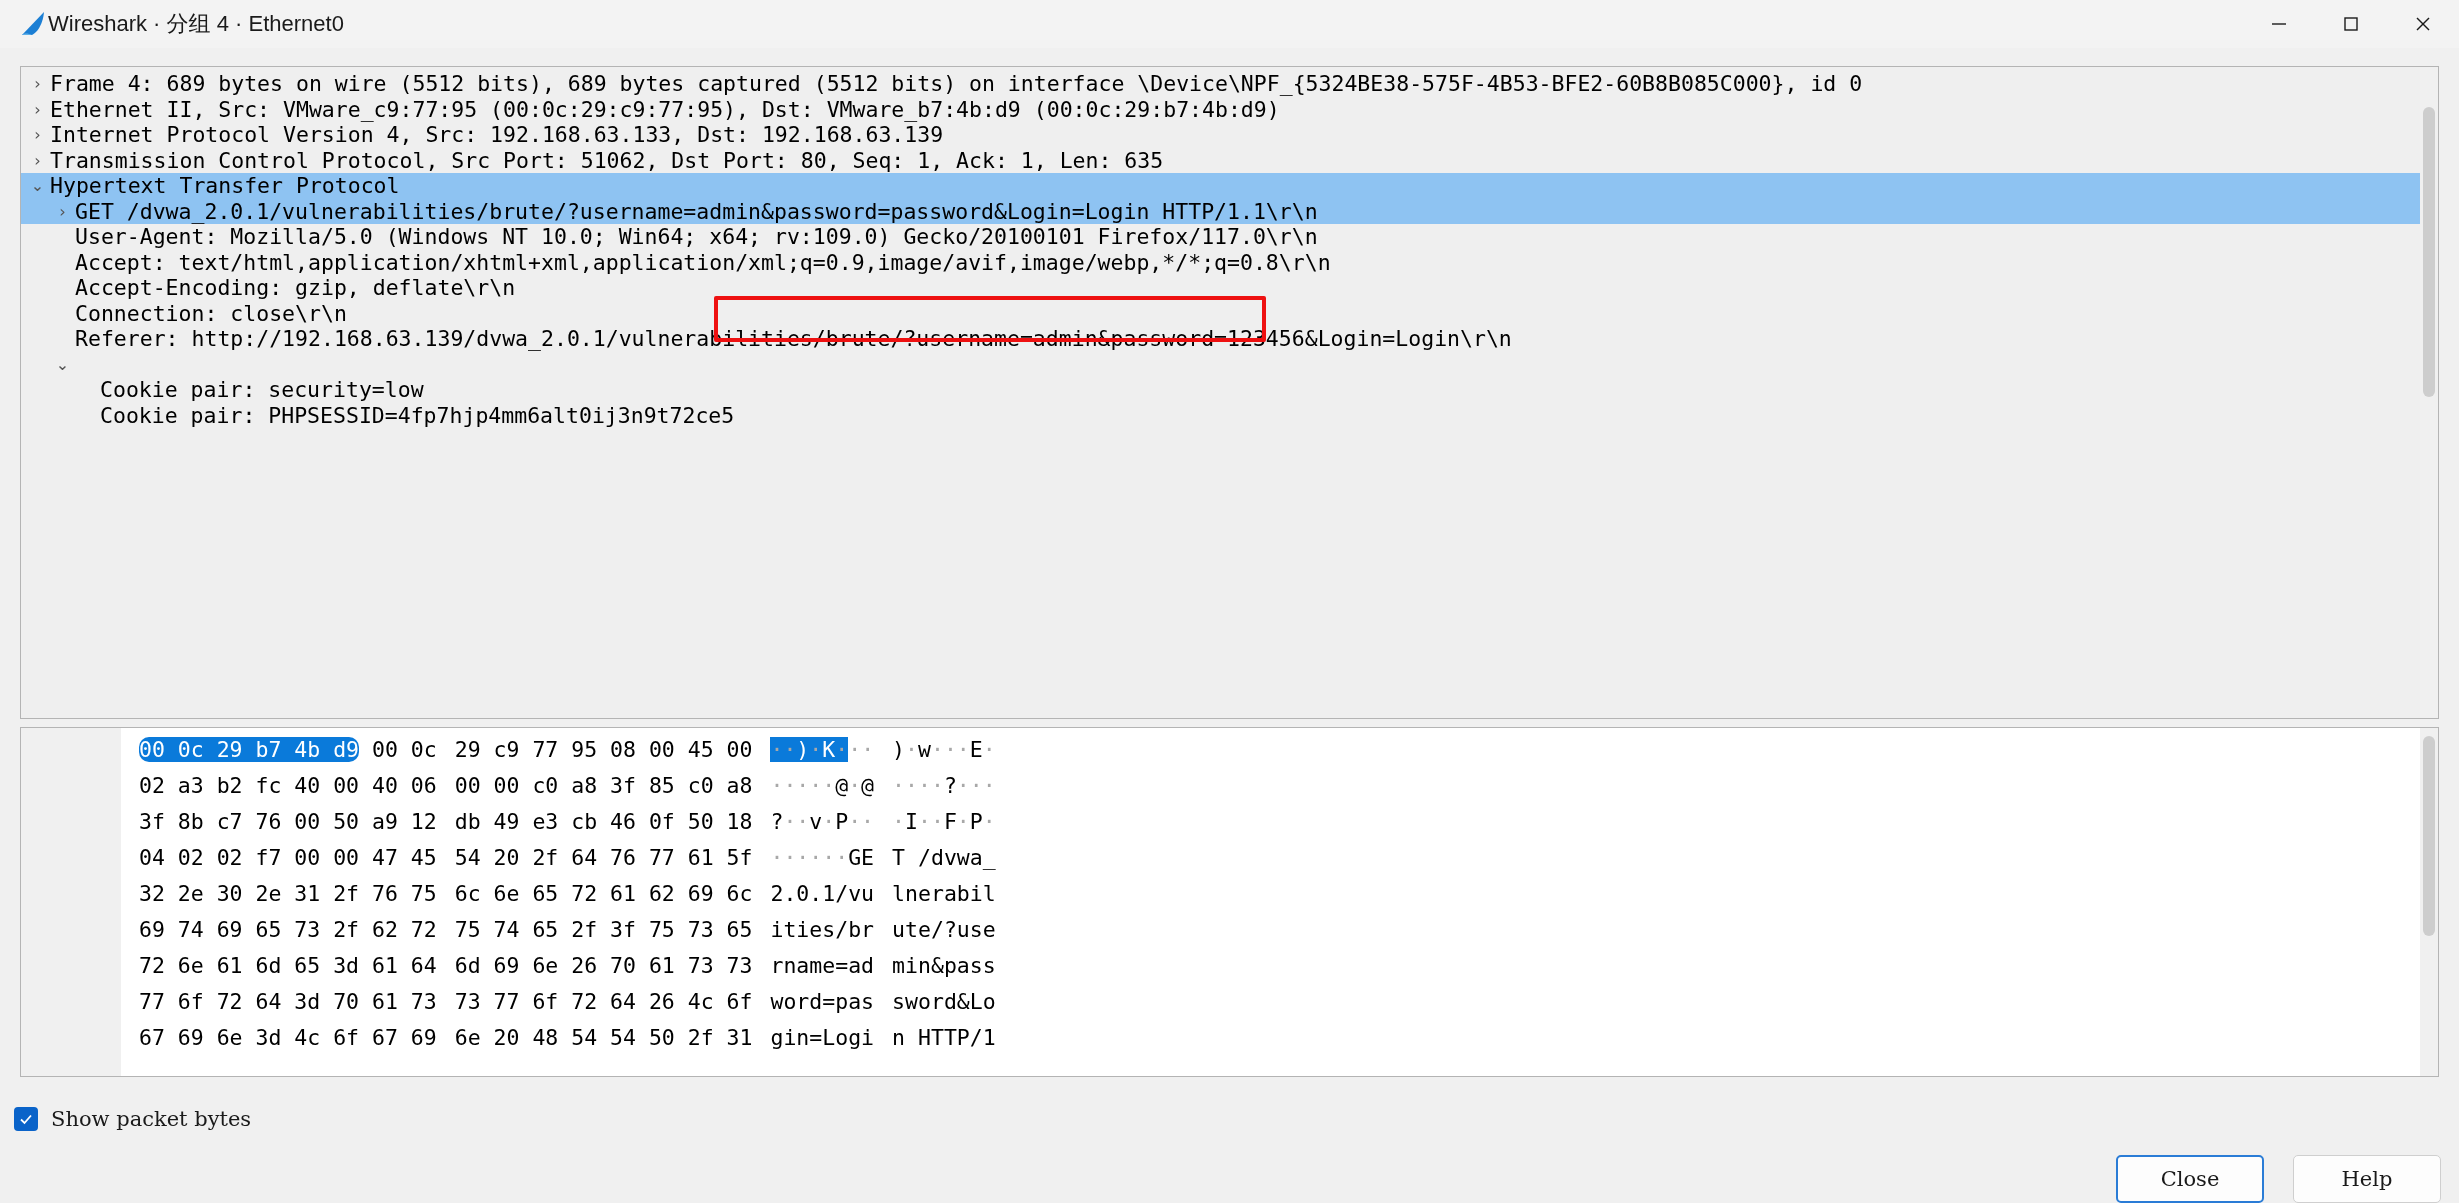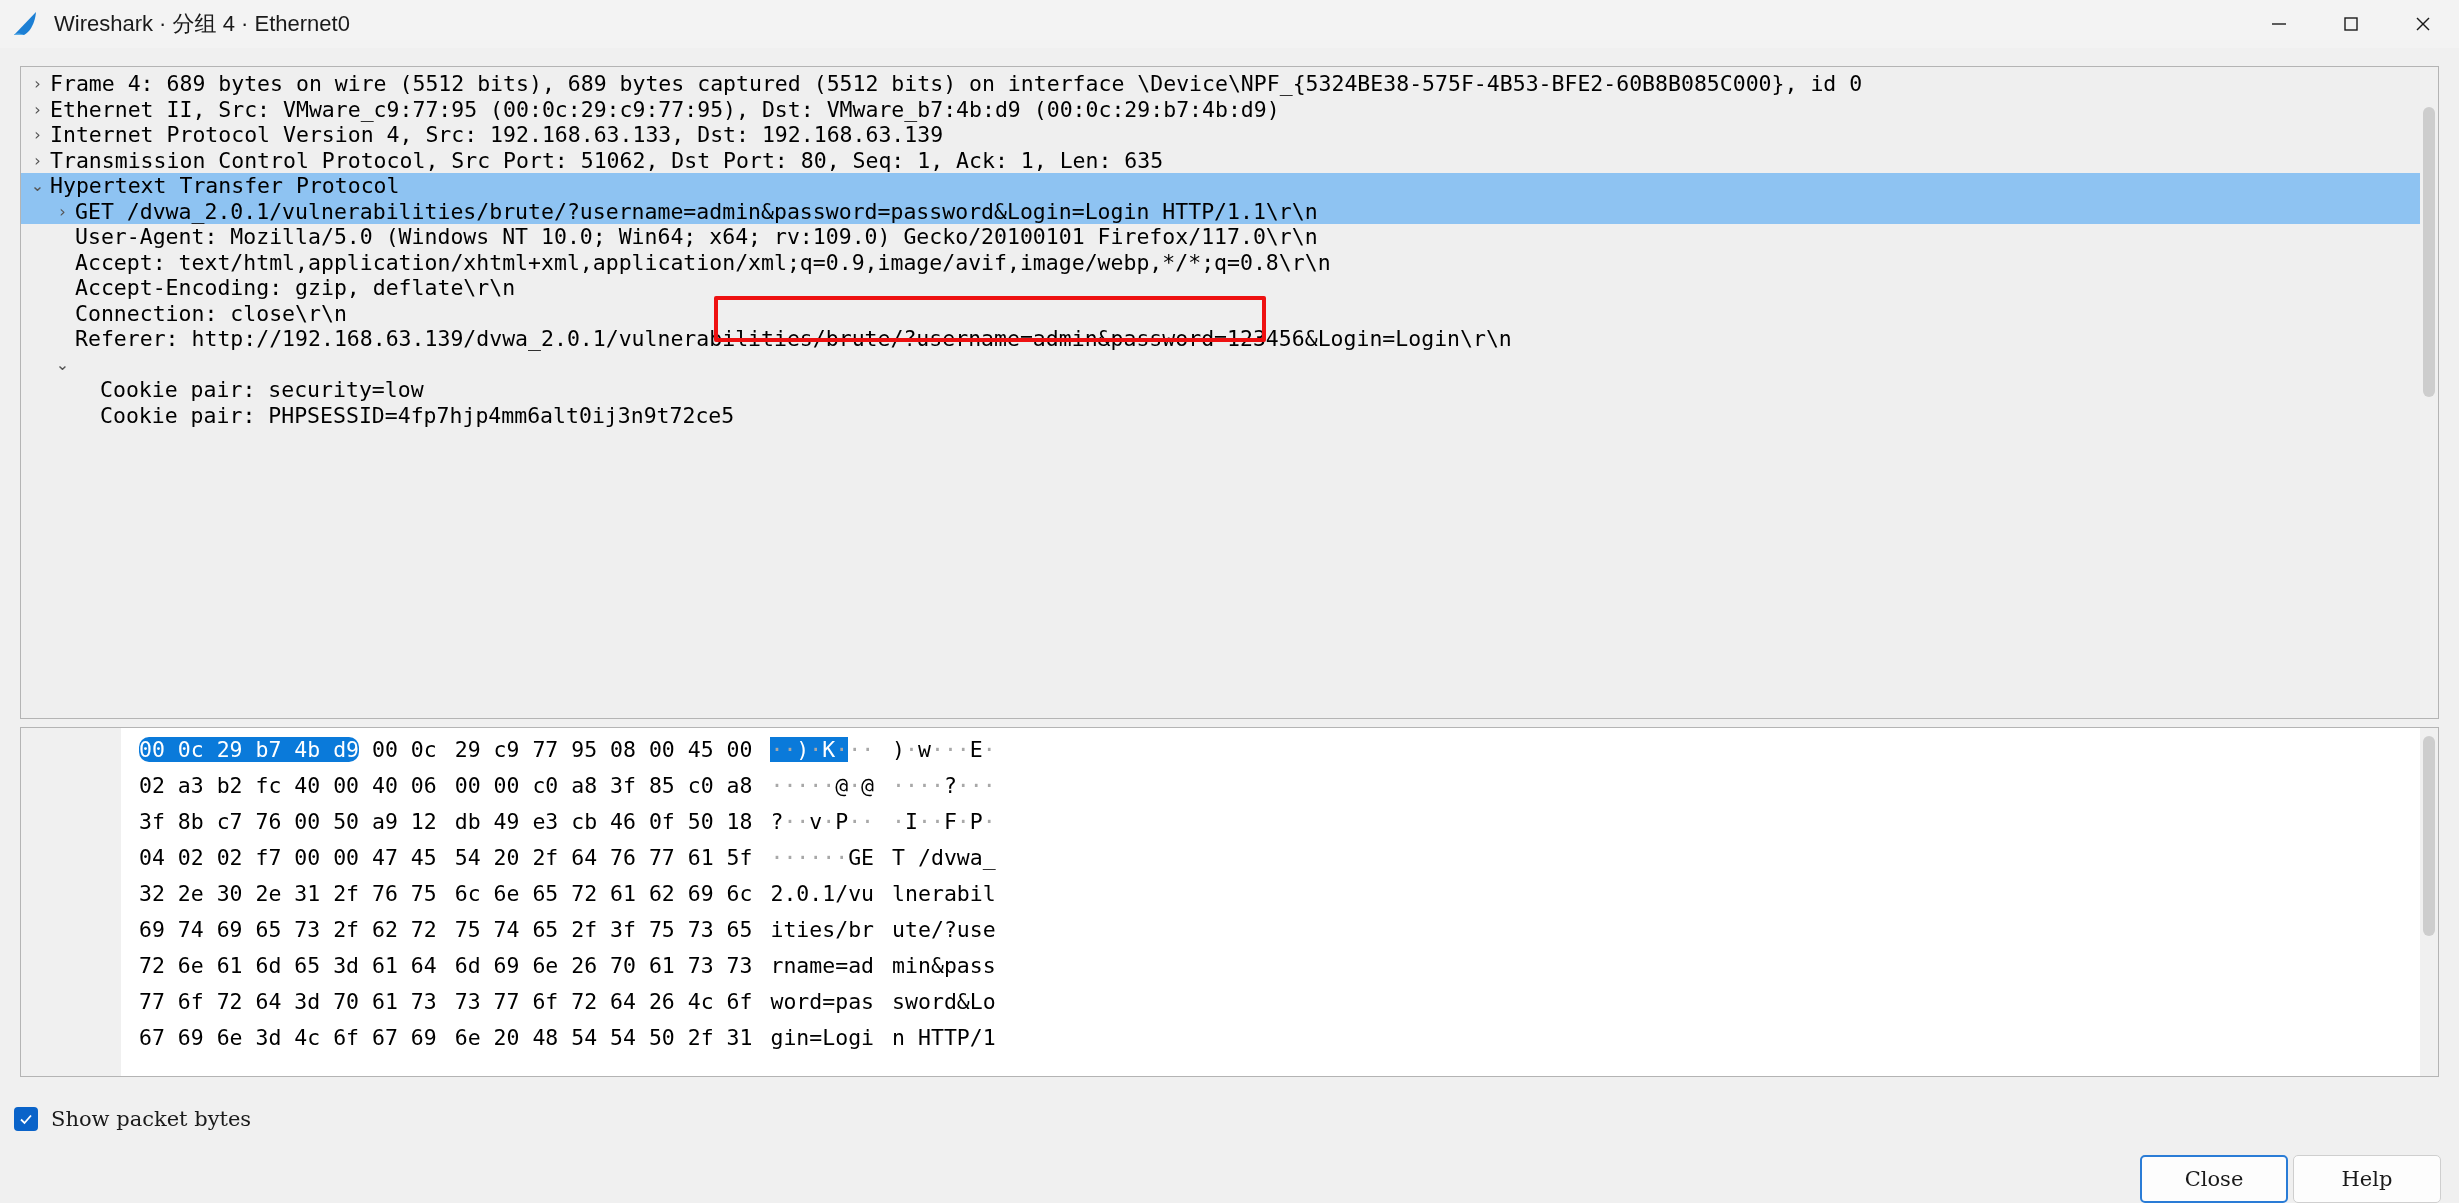--- a/index.html
+++ b/index.html
@@ -15,22 +15,21 @@
   .titlebar {
     height: 48px;
     background: #f3f3f3;
     display: flex;
     align-items: center;
     position: relative;
   }
   .title-left {
     display: flex;
     align-items: flex-end;
-    padding-left: 10px;
-    gap: 14px;
+    padding-left: 18px;
   }
   .shark-icon { width: 30px; height: 30px; display: block; }
   .title-text {
     font-size: 22px;
     color: #1a1a1a;
     font-family: "Liberation Sans", sans-serif;
     white-space: nowrap;
   }
   .win-buttons {
     position: absolute;
@@ -159,21 +158,21 @@
   .cbox svg { display: block; }
   .check-label {
     font-family: "DejaVu Serif", serif;
     font-size: 21px;
     color: #1a1a1a;
   }
 
   .btn-row {
     position: absolute;
     right: 18px; top: 1155px;
-    display: flex; gap: 5px;
+    display: flex; gap: 29px;
   }
   .btn {
     width: 148px; height: 48px;
     background: #fdfdfd;
     border: 1px solid #cfcfcf;
     border-radius: 5px;
     font-family: "DejaVu Serif", serif;
     font-size: 21px;
     color: #1a1a1a;
     display: flex; align-items: center; justify-content: center;

